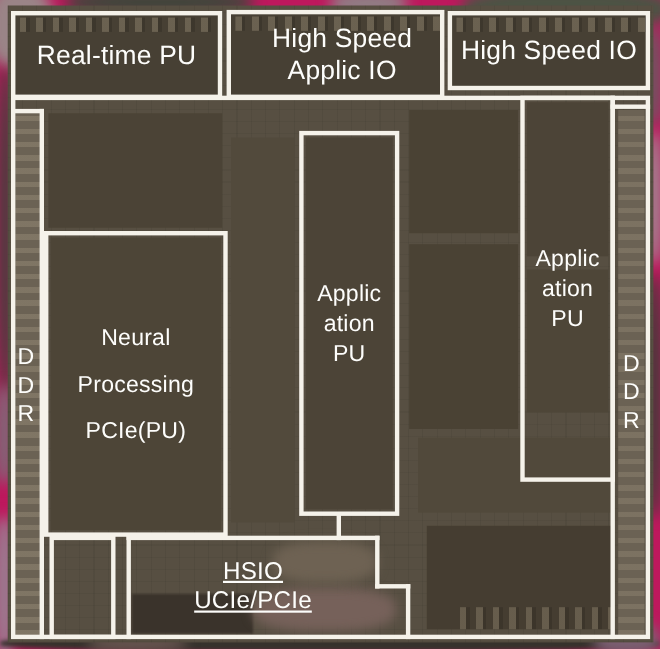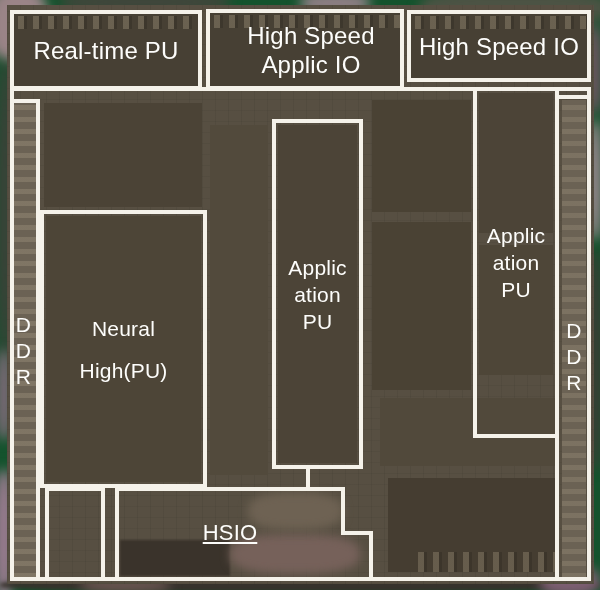--- a/index.html
+++ b/index.html
@@ -1,20 +1,20 @@
 <!DOCTYPE html>
 <html><head>
 <meta charset="utf-8">
 <style>
   html,body{margin:0;padding:0;background:#2e2d2a;}
   .stage{
     position:relative;
     width:600px;height:590px;
     overflow:hidden;
-    background:#14532d;
+    background:#be185d;
     font-family:"Liberation Sans", sans-serif;
   }
   
   .blob{position:absolute;filter:blur(6px);border-radius:40%;}
   
   .die{
     position:absolute;left:7px;top:5px;width:587px;height:579px;
     background:
       repeating-linear-gradient(90deg, rgba(0,0,0,.055) 0 1px, transparent 1px 13px),
       repeating-linear-gradient(0deg, rgba(0,0,0,.045) 0 1px, transparent 1px 11px),
@@ -119,37 +119,39 @@
     <span>High Speed</span>
     <span>Applic IO</span>
   </div>
 
   <div class="lbl f24" style="left:407px;top:10px;width:184px;height:72px;">
     <span>High Speed IO</span>
   </div>
 
   <div class="lbl f21" style="left:40px;top:210px;width:167px;height:278px;gap:15px;">
     <span>Neural</span>
-    <span>High(PU)</span>
+    <span>Processing</span>
+    <span>PCIe(PU)</span>
   </div>
 
   <div class="lbl f21" style="left:272px;top:119px;width:91px;height:350px;">
     <span>Applic</span>
     <span>ation</span>
     <span>PU</span>
   </div>
 
   <div class="lbl f21" style="left:473px;top:87px;width:86px;height:351px;">
     <span>Applic</span>
     <span>ation</span>
     <span>PU</span>
   </div>
 
   <div class="lbl f22" style="left:115px;top:487px;width:230px;height:90px;">
     <span>HSIO</span>
+    <span>UCIe/PCIe</span>
   </div>
 
   <div class="lbl ddr" style="left:10px;top:296px;width:27px;height:110px;">
     <span>D</span>
     <span>D</span>
     <span>R</span>
   </div>
 
   <div class="lbl ddr" style="left:559px;top:302px;width:30px;height:110px;">
     <span>D</span>

